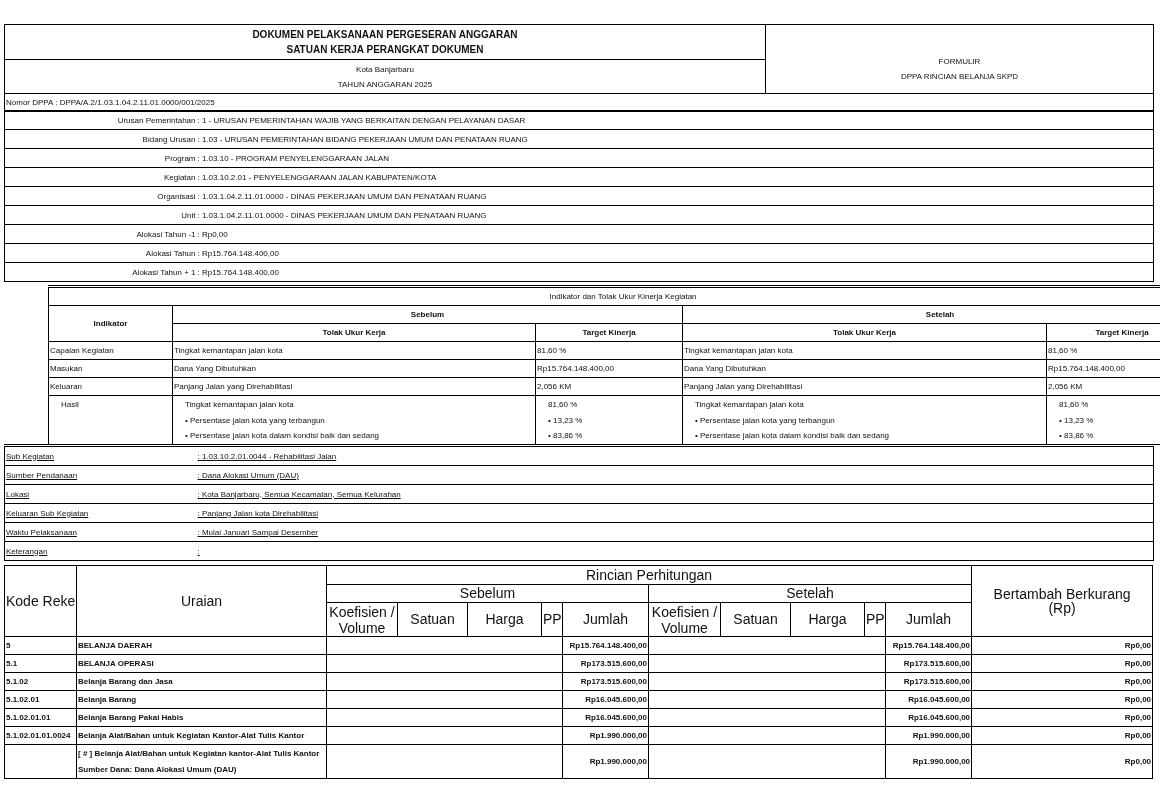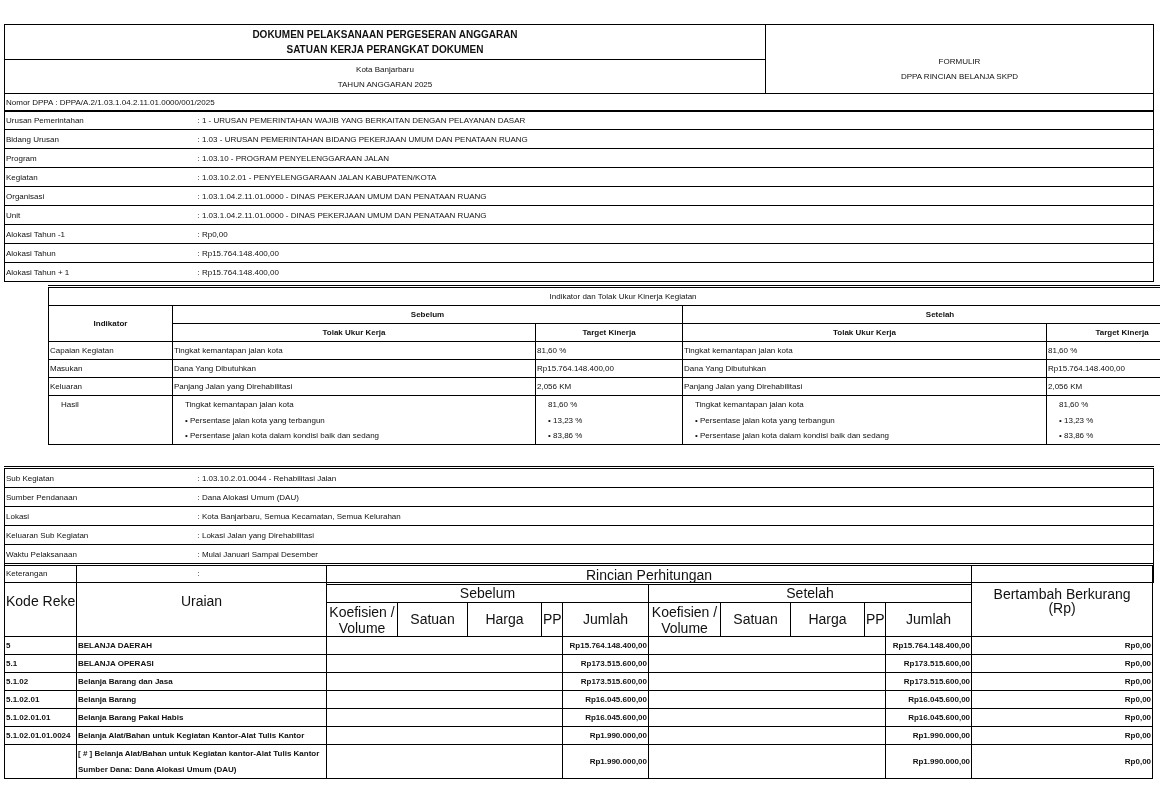--- a/index.html
+++ b/index.html
@@ -12,30 +12,30 @@
   .r { text-align:right; }
 
   
   #hdr { top:24px; width:1149px; }
   #hdr td { height:16px; }
   .title-cell { font-weight:bold; font-size:10px; text-align:center; line-height:15px; }
 
   
   #info { top:92px; width:1149px; }
   #info td { height:18px; border-left:1px solid #000; border-right:1px solid #000; }
-  #info td.lbl { border-right:none; width:190px; }
+  #info td.lbl { border-right:none; width:190px;text-align:right; }
   #info td.val { border-left:none; }
 
   
   #ind { top:285px; width:1149px; border-top:3px double #000;margin-left:44px; }
   #ind td { height:17px; }
   #ind td.multi { vertical-align:top; line-height:15.5px; padding-top:1px;padding-left:12px; }
 
   
-  #sub { top:466px; width:1149px; border-top:3px double #000; }
+  #sub { top:444px; width:1149px; border-top:3px double #000;text-decoration:underline; }
   #sub td { height:18px; }
   #sub td.lbl { border-right:none; width:190px; }
   #sub td.val { border-left:none; }
 
   
   #bud { top:565px; width:1149px; }
   #bud td { height:17px; }
   #bud .hd td { font-size:14px; }
 </style>
 </head>
@@ -197,21 +197,21 @@
   <tr>
         <td class="lbl">Sumber Pendanaan</td>
         <td class="val">: Dana Alokasi Umum (DAU)</td>
       </tr>
   <tr>
         <td class="lbl">Lokasi</td>
         <td class="val">: Kota Banjarbaru, Semua Kecamatan, Semua Kelurahan</td>
       </tr>
   <tr>
         <td class="lbl">Keluaran Sub Kegiatan</td>
-        <td class="val">: Lokasi Jalan yang Direhabilitasi</td>
+        <td class="val">: Panjang Jalan kota Direhabilitasi</td>
       </tr>
   <tr>
         <td class="lbl">Waktu Pelaksanaan</td>
         <td class="val">: Mulai Januari Sampai Desember</td>
       </tr>
   <tr>
         <td class="lbl">Keterangan</td>
         <td class="val">:</td>
       </tr>
 </tbody>

